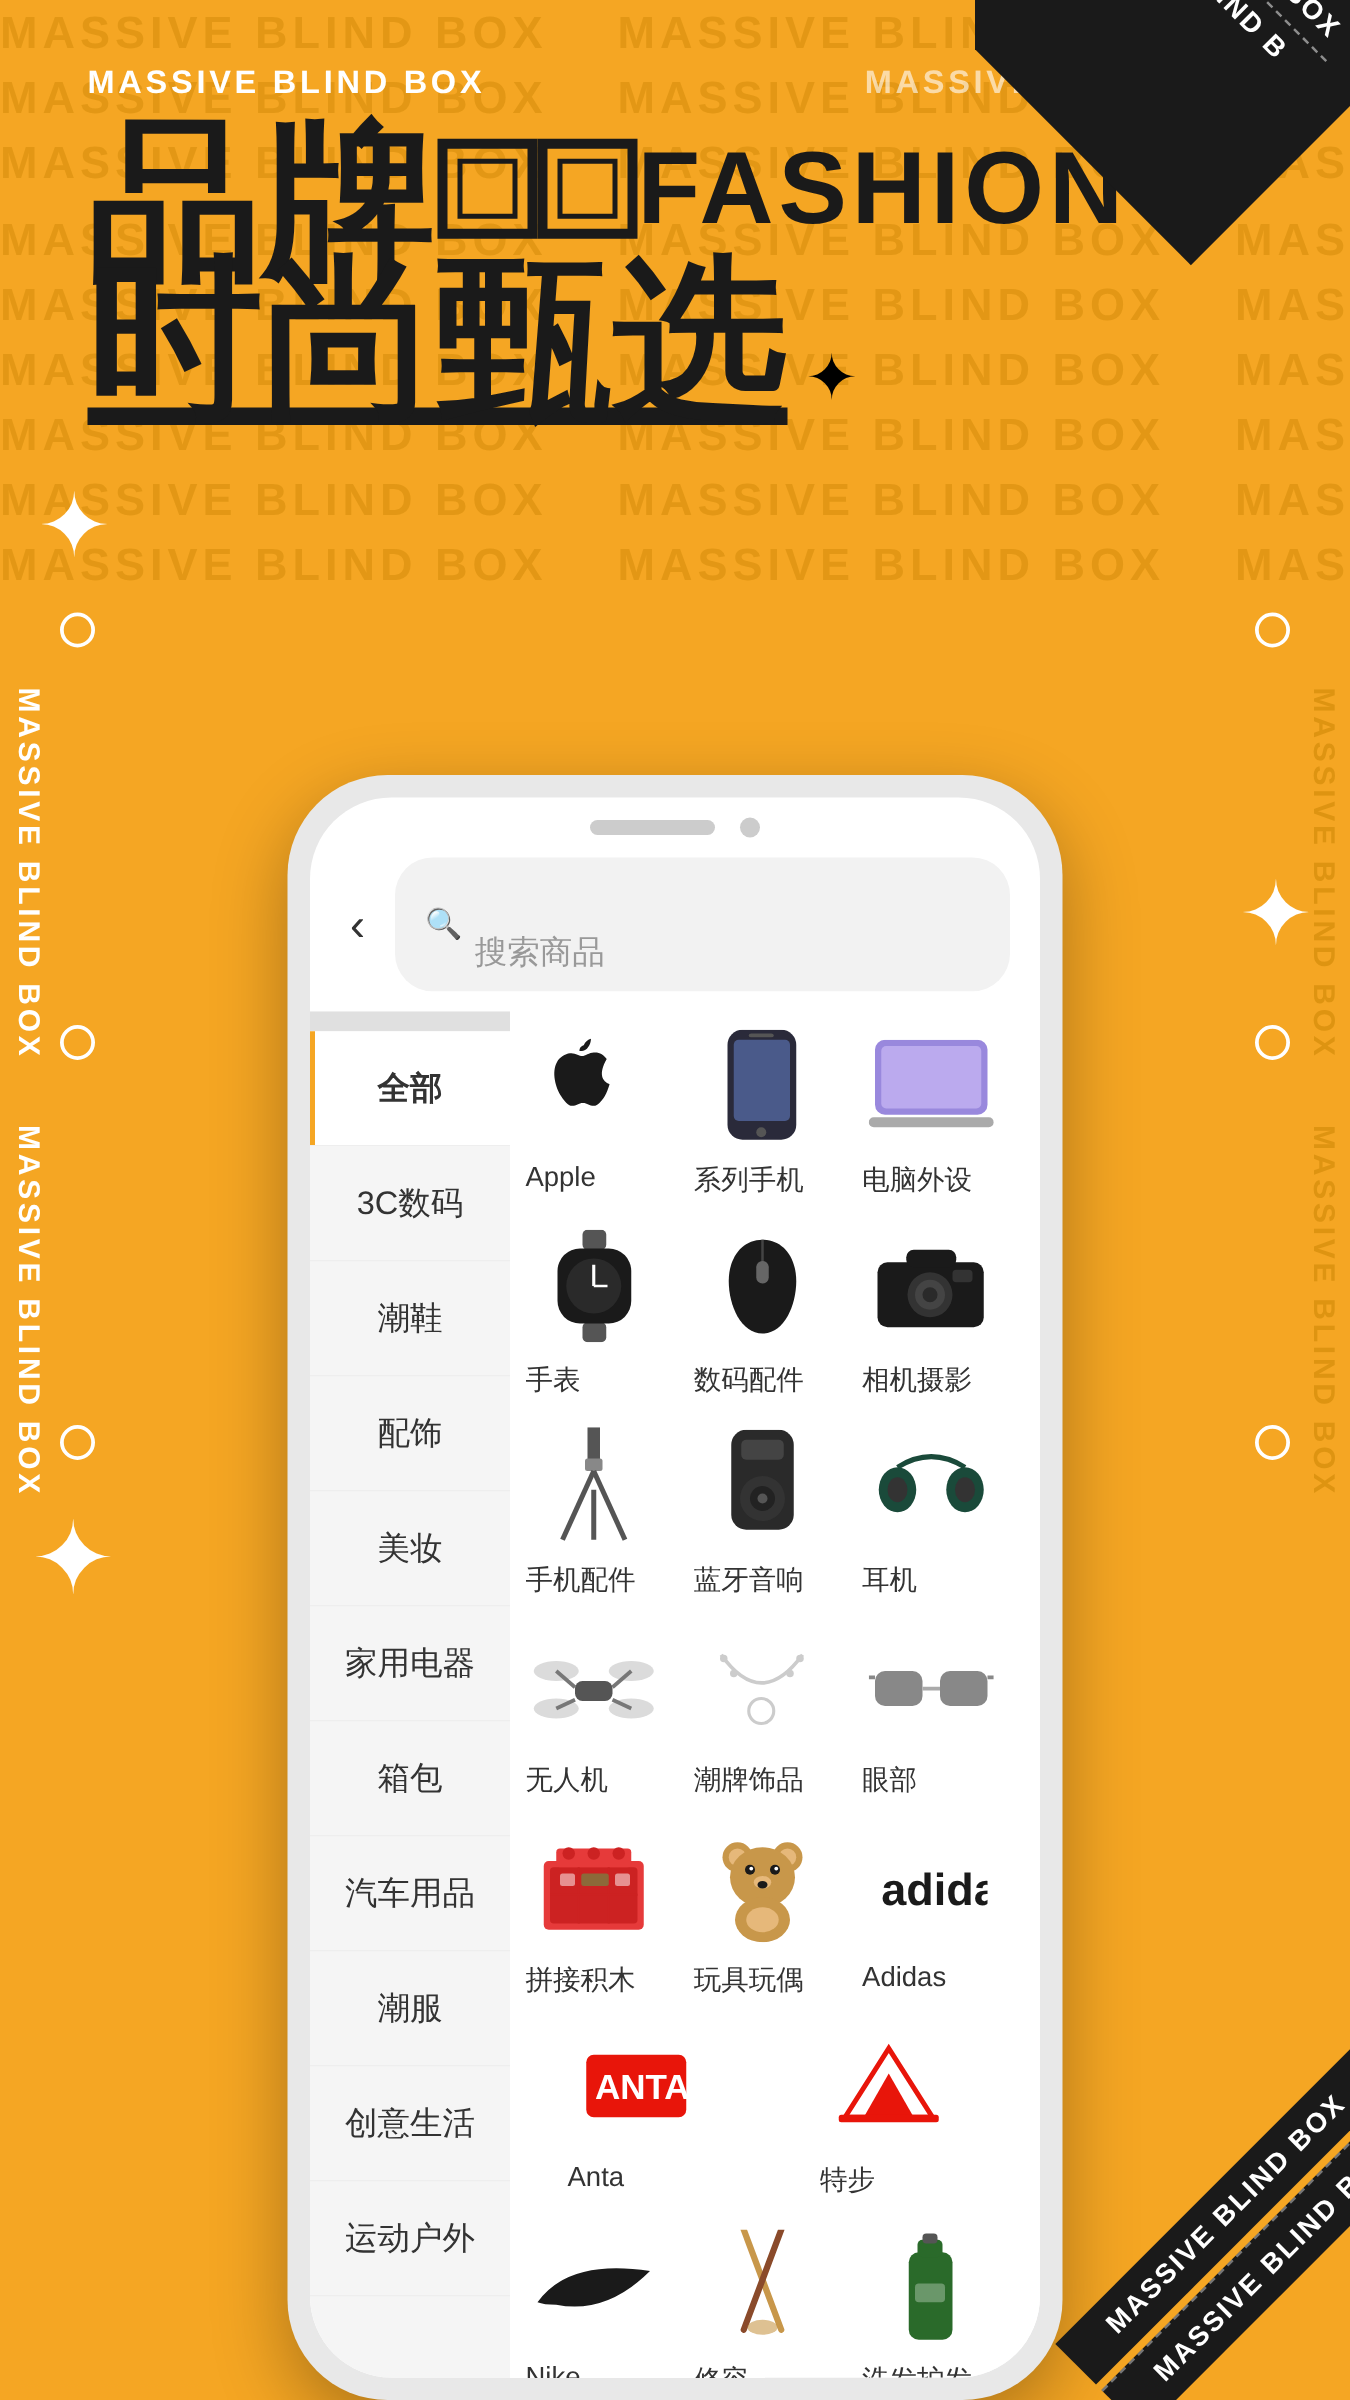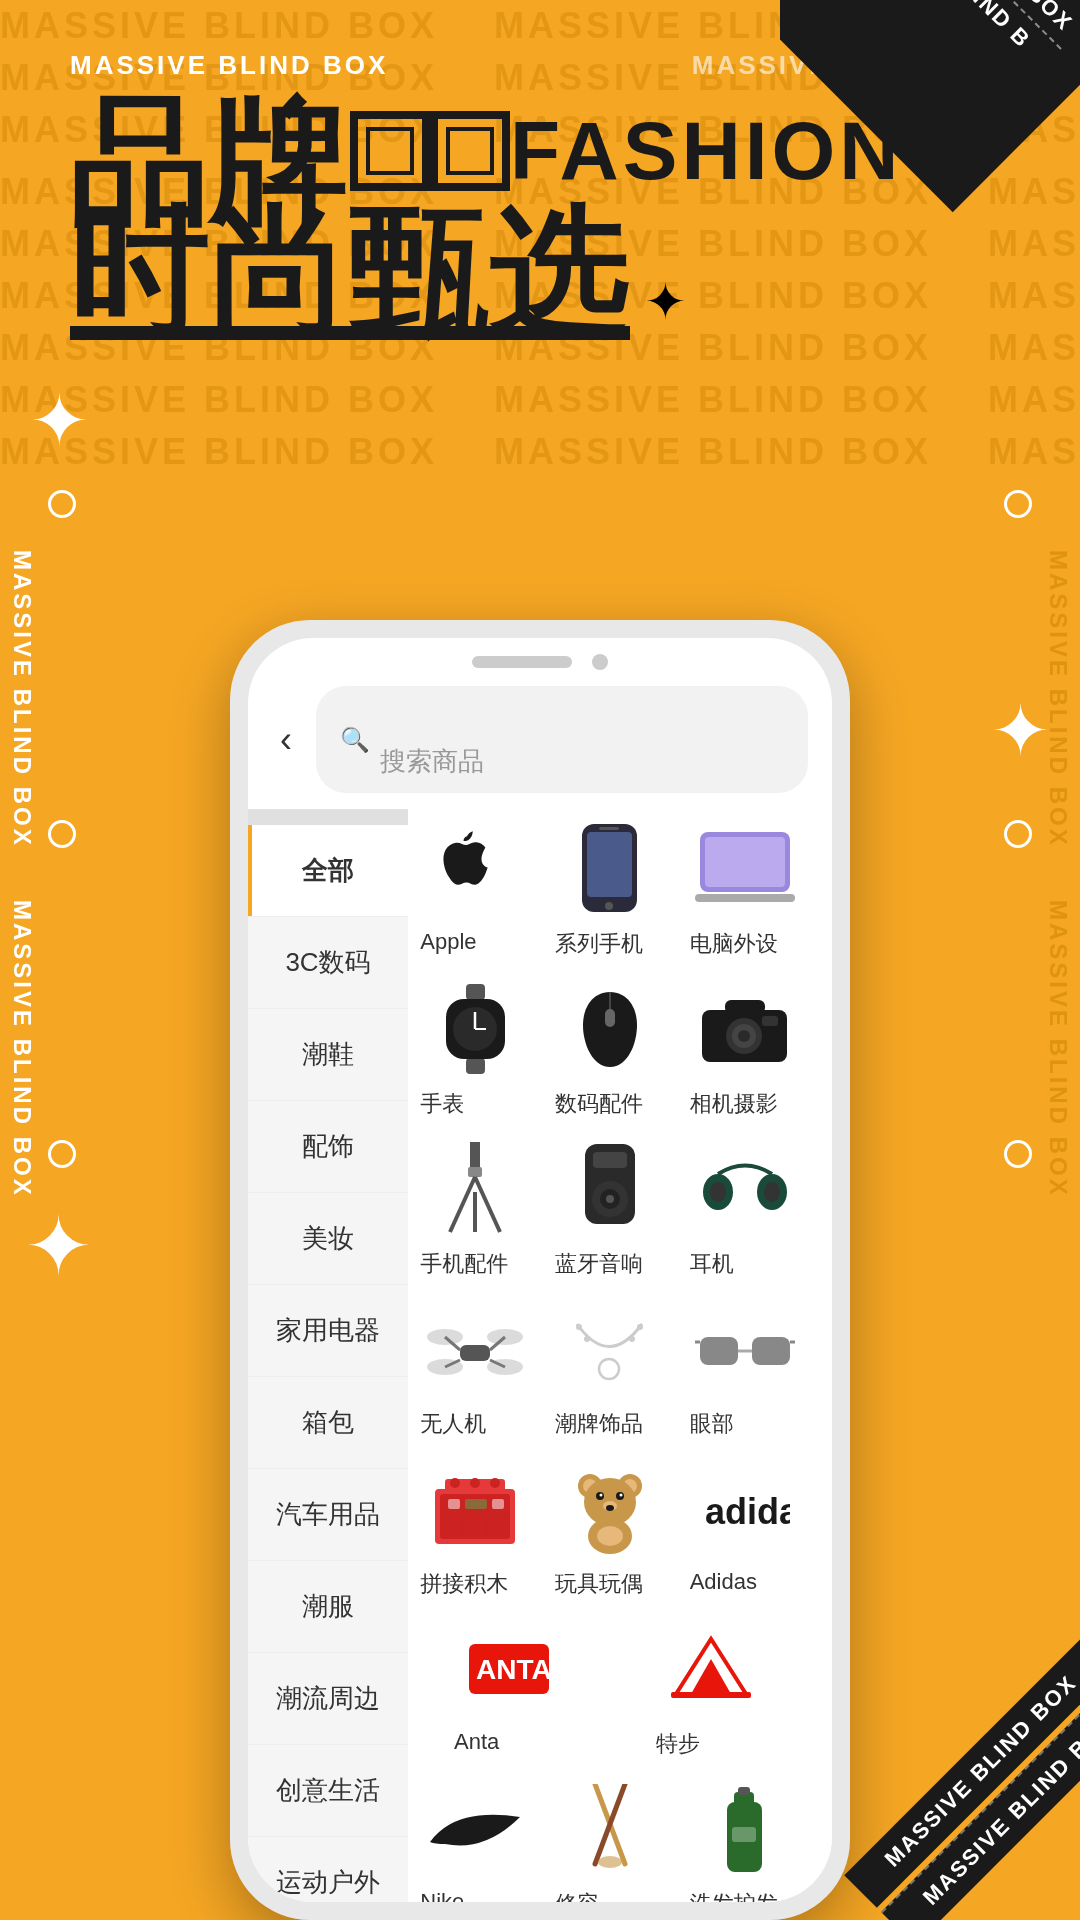--- a/index.html
+++ b/index.html
@@ -290,21 +290,20 @@
           <div class="sidebar-top"></div>
           <div class="sidebar-item active">全部</div>
           <div class="sidebar-item">3C数码</div>
           <div class="sidebar-item">潮鞋</div>
           <div class="sidebar-item">配饰</div>
           <div class="sidebar-item">美妆</div>
           <div class="sidebar-item">家用电器</div>
           <div class="sidebar-item">箱包</div>
           <div class="sidebar-item">汽车用品</div>
           <div class="sidebar-item">潮服</div>
-          <div class="sidebar-item">潮流周边</div>
           <div class="sidebar-item">创意生活</div>
           <div class="sidebar-item">运动户外</div>
         </div>
 
         <div class="product-grid">
 
           <div class="grid-row">
             <div class="product-item">
               <div class="product-img">
                 <svg width="80" height="80" viewBox="0 0 100 100">

